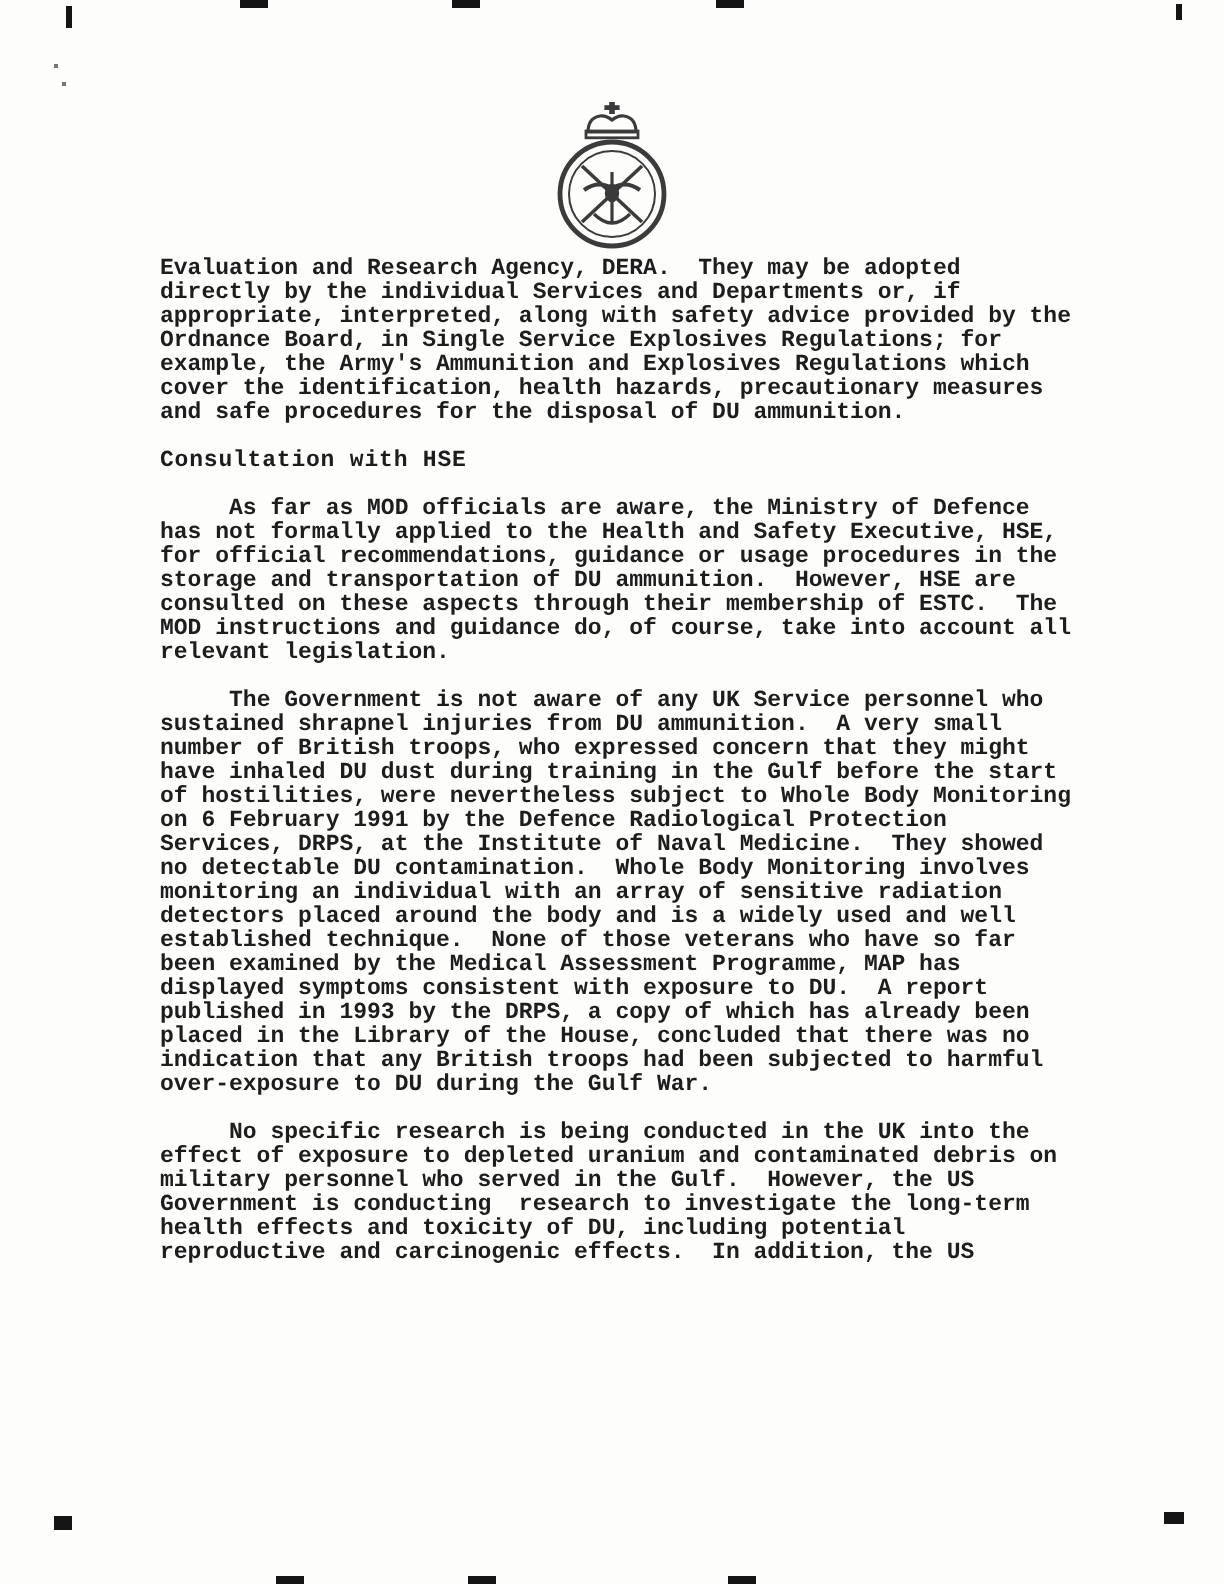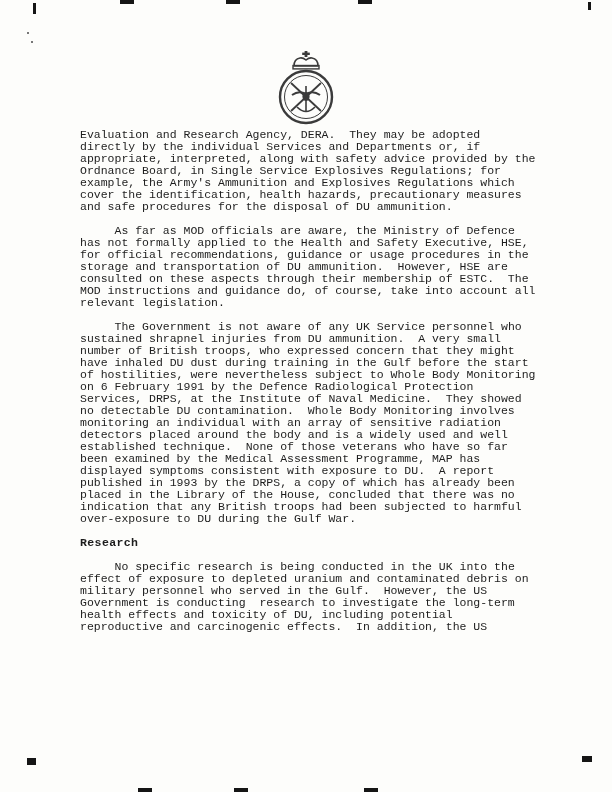--- a/index.html
+++ b/index.html
@@ -35,20 +35,21 @@
     left: 80px;
     top: 129px;
     width: 476px;
     color: #1d1d1d;
     font-size: 11.5px;
     line-height: 12px;
   }
   .block {
     white-space: pre-wrap;
     margin: 0 0 12px 0;
+    font-weight: bold;
   }
   .heading {
     font-weight: bold;
     letter-spacing: 0.4px;
   }
 </style>
 </head>
 <body>
 
 <div class="page">
@@ -90,20 +91,21 @@
   </div>
 
   <div class="content" id="content">
       <div class="block paragraph">Evaluation and Research Agency, DERA.  They may be adopted
 directly by the individual Services and Departments or, if
 appropriate, interpreted, along with safety advice provided by the
 Ordnance Board, in Single Service Explosives Regulations; for
 example, the Army's Ammunition and Explosives Regulations which
 cover the identification, health hazards, precautionary measures
 and safe procedures for the disposal of DU ammunition.</div>
+      <div class="block heading">Consultation with HSE</div>
       <div class="block paragraph">     As far as MOD officials are aware, the Ministry of Defence
 has not formally applied to the Health and Safety Executive, HSE,
 for official recommendations, guidance or usage procedures in the
 storage and transportation of DU ammunition.  However, HSE are
 consulted on these aspects through their membership of ESTC.  The
 MOD instructions and guidance do, of course, take into account all
 relevant legislation.</div>
       <div class="block paragraph">     The Government is not aware of any UK Service personnel who
 sustained shrapnel injuries from DU ammunition.  A very small
 number of British troops, who expressed concern that they might
@@ -114,21 +116,20 @@
 no detectable DU contamination.  Whole Body Monitoring involves
 monitoring an individual with an array of sensitive radiation
 detectors placed around the body and is a widely used and well
 established technique.  None of those veterans who have so far
 been examined by the Medical Assessment Programme, MAP has
 displayed symptoms consistent with exposure to DU.  A report
 published in 1993 by the DRPS, a copy of which has already been
 placed in the Library of the House, concluded that there was no
 indication that any British troops had been subjected to harmful
 over-exposure to DU during the Gulf War.</div>
-      <div class="block heading">Research</div>
       <div class="block paragraph">     No specific research is being conducted in the UK into the
 effect of exposure to depleted uranium and contaminated debris on
 military personnel who served in the Gulf.  However, the US
 Government is conducting  research to investigate the long-term
 health effects and toxicity of DU, including potential
 reproductive and carcinogenic effects.  In addition, the US</div>
     </div>
 
 </div>
 

